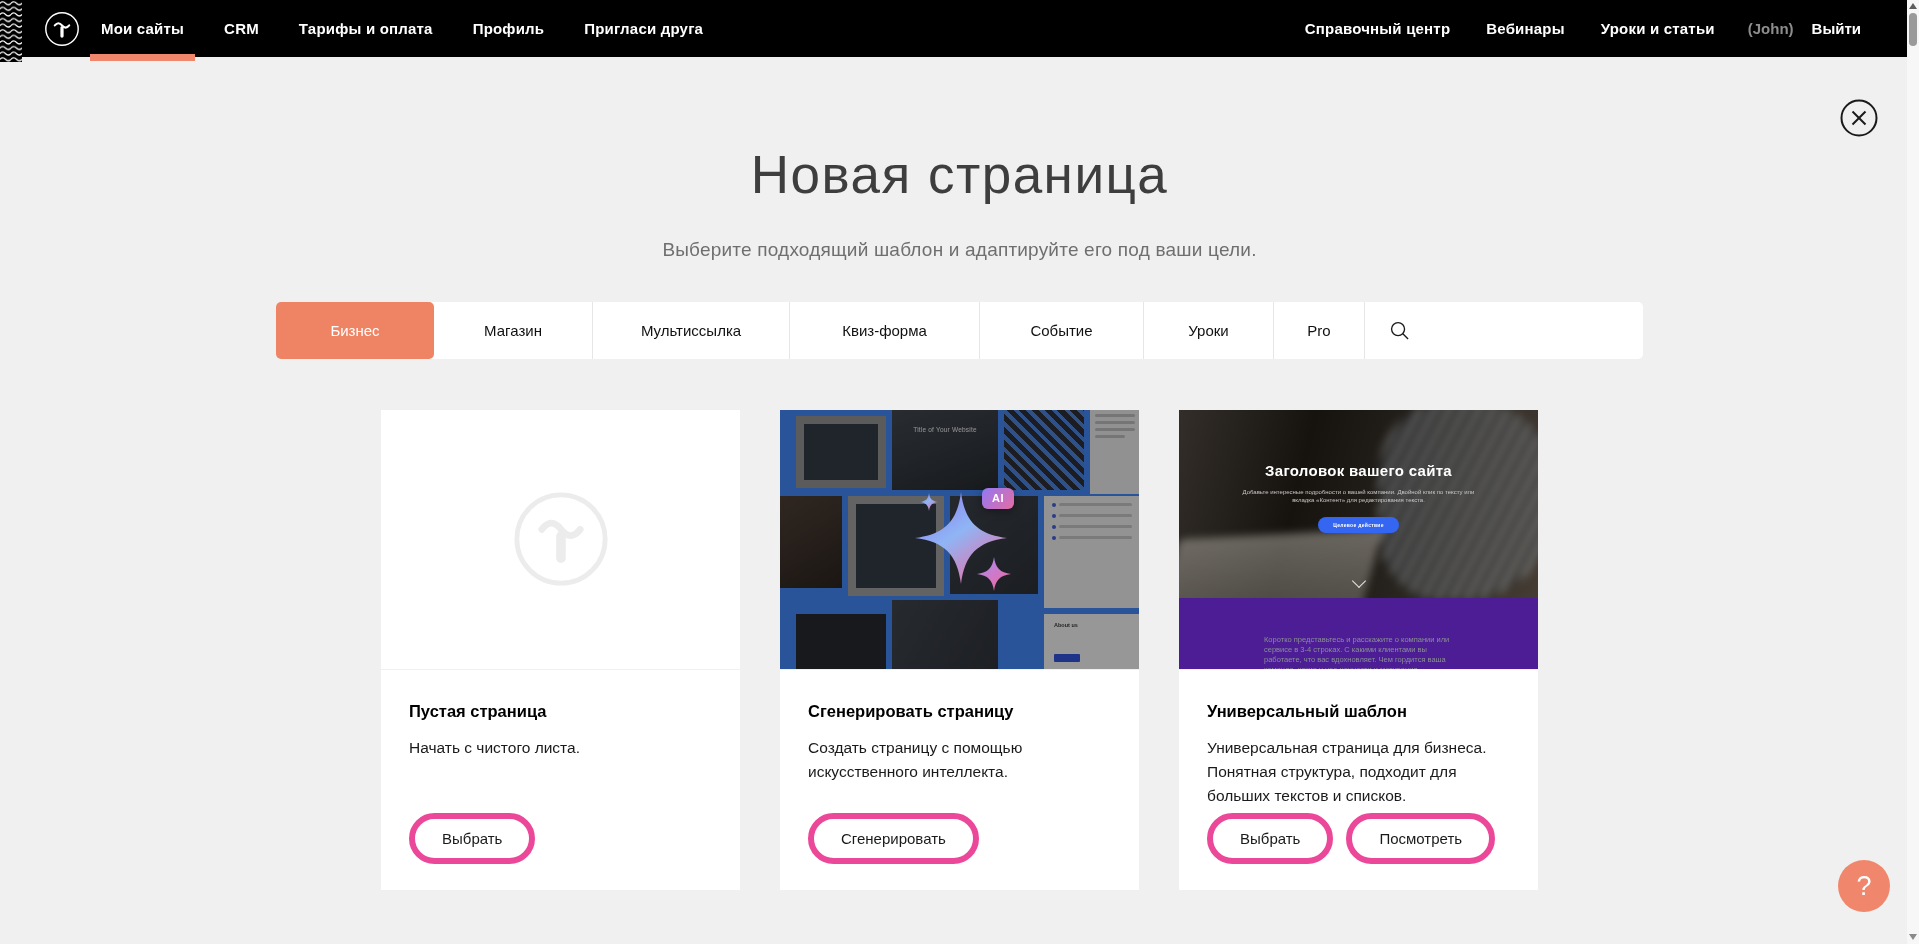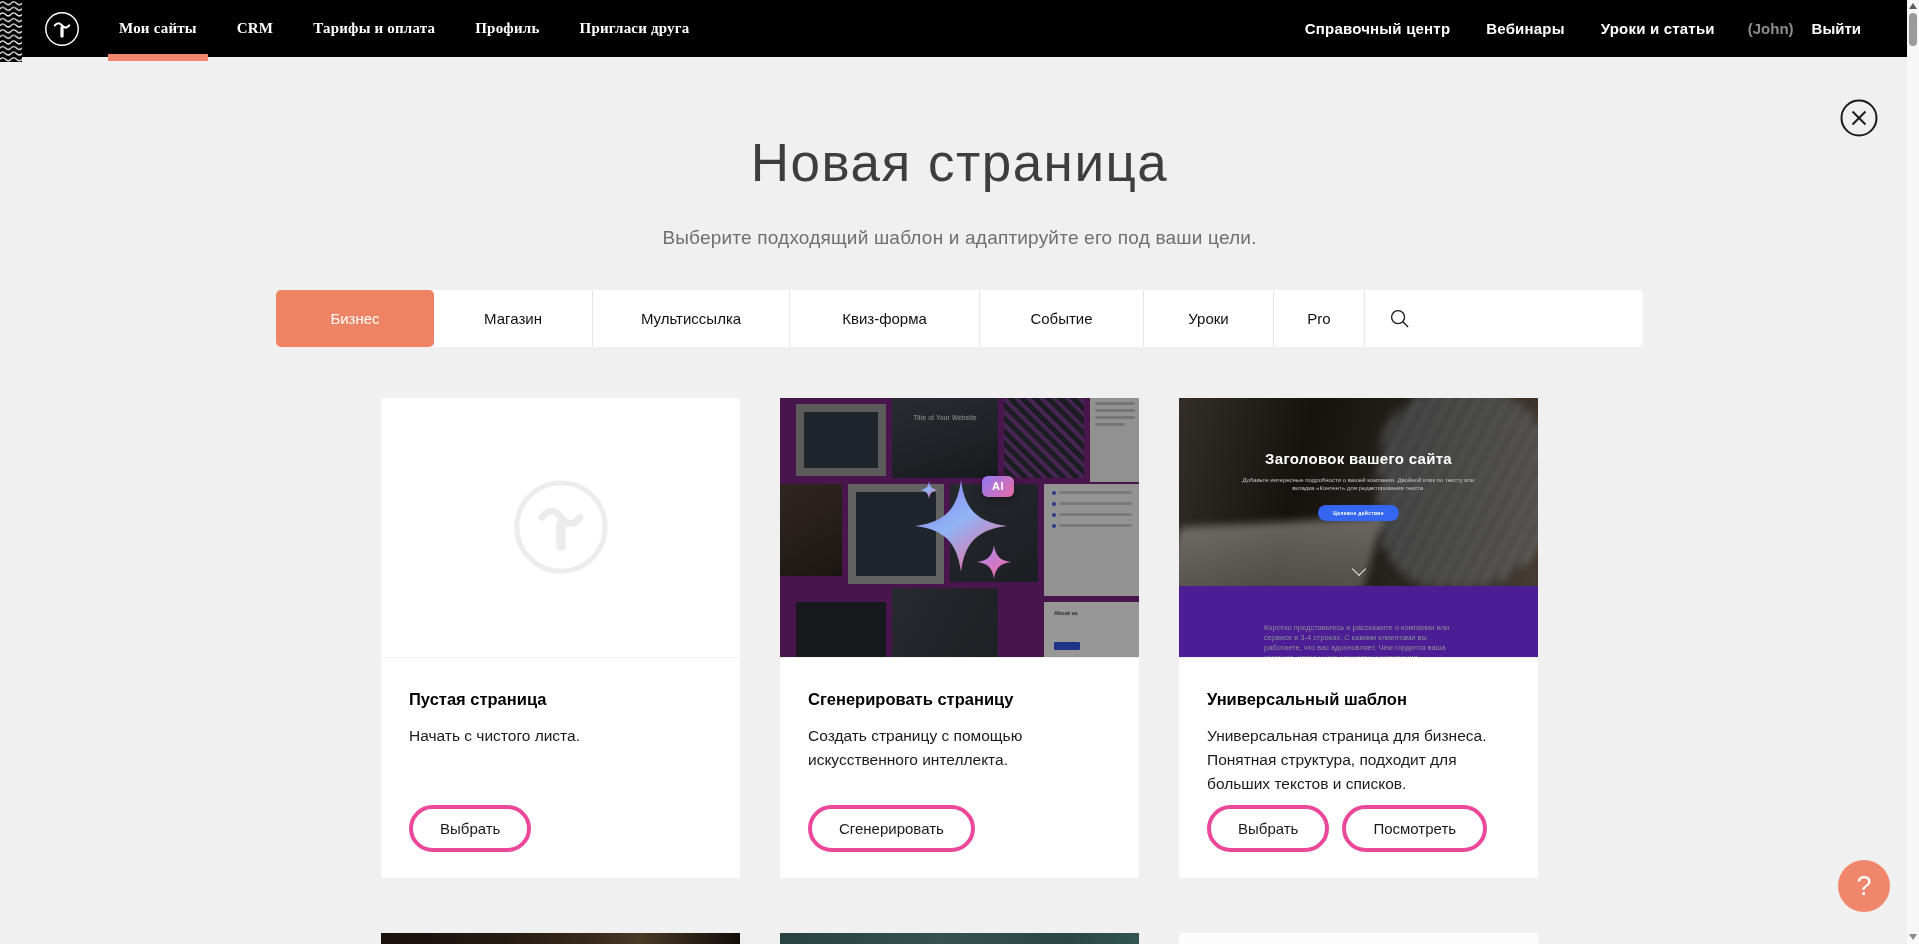--- a/index.html
+++ b/index.html
@@ -13,21 +13,21 @@
   .navbar{
     position:absolute;top:0;left:0;width:1907px;height:57px;
     background:#000;display:flex;align-items:center;z-index:5;
   }
   .drag-pattern{
     position:absolute;top:0;left:0;width:22px;height:62px;background:#000;z-index:6;
   }
   .logo{
     margin-left:44px;width:36px;height:36px;flex:0 0 auto;cursor:pointer;
   }
-  .nav-left{display:flex;align-items:center;gap:34px;margin-left:36px;font-family:Liberation Serif, serif;}
+  .nav-left{display:flex;align-items:center;gap:34px;margin-left:18px;}
   .nav-item{
     color:#fff;font-size:15px;font-weight:700;cursor:pointer;position:relative;
     padding:20px 3px;white-space:nowrap;letter-spacing:.2px;
   }
   .nav-item.active::after{
     content:"";position:absolute;left:-8px;right:-8px;bottom:-4px;height:7px;
     background:#f0876c;
   }
   .nav-right{
     margin-left:auto;margin-right:46px;display:flex;align-items:center;gap:30px;
@@ -35,21 +35,21 @@
   .nav-right .nav-item{font-weight:700;}
   .user-wrap{display:flex;align-items:center;gap:18px;white-space:nowrap;cursor:pointer;padding:20px 0;}
   .user-name{color:#8d8d8d;font-size:15px;font-weight:700;}
   .logout{color:#fff;font-size:15px;font-weight:700;}
   
   .close-btn{
     position:absolute;top:99px;left:1840px;width:38px;height:38px;border-radius:50%;
     background:transparent;border:none;padding:0;cursor:pointer;z-index:5;
   }
   
-  .page-head{width:1157px;margin:0 auto;text-align:center;}
+  .page-head{width:1157px;margin:12px auto;text-align:center;}
   .page-title{
     margin:0;padding-top:135px;font-size:53px;font-weight:300;color:#3e3e3e;
     letter-spacing:1.5px;line-height:1.05;
   }
   .page-subtitle{
     margin:36px 0 0 0;font-size:19px;font-weight:300;color:#6f6f6f;letter-spacing:.2px;
   }
   
   .tabbar{
     width:1367px;height:57px;margin:41px auto 0 auto;background:#fff;border-radius:5px;
@@ -71,28 +71,28 @@
   }
   .card{position:relative;width:359px;height:480px;background:#fff;}
   .media{
     position:relative;height:260px;overflow:hidden;box-sizing:border-box;
     border-bottom:1px solid #f1f1f1;cursor:pointer;
   }
   .card-title{margin:32px 28px 0 28px;font-size:16.5px;font-weight:700;color:#000;}
   .card-desc{margin:15px 28px 0 28px;font-size:15.5px;color:#1a1a1a;line-height:1.55;}
   .card-buttons{position:absolute;left:28px;bottom:26px;display:flex;gap:13px;}
   .pill-btn{
-    background:#fff;border:4px solid #ec4899;border-radius:999px;
+    background:#fff;border:6px solid #ec4899;border-radius:999px;
     padding:11px 27px;font-size:15px;color:#1a1a1a;cursor:pointer;
     font-family:"Liberation Sans",sans-serif;
   }
   
   .media-blank{display:flex;align-items:center;justify-content:center;border-bottom:1px solid #f1f1f1;}
   
-  .media-ai{background:#701a75;}
+  .media-ai{background:#3b82f6;}
   .thumb{position:absolute;}
   .thumb-inner{position:absolute;inset:8px;background:#2c343d;}
   .tiny-lines span{display:block;height:3px;background:#b9b9b9;margin:4px 5px 0 5px;border-radius:2px;}
   .bullet-line{display:flex;align-items:center;gap:3px;margin:7px 8px 0 8px;}
   .bullet-line i{width:4px;height:4px;border-radius:50%;background:#3b5bd7;flex:0 0 auto;}
   .bullet-line b{height:3px;background:#c2c2c2;border-radius:2px;flex:1;}
   .collage-title{
     position:absolute;left:0;top:16px;width:100%;text-align:center;
     color:#e9e9e9;font-size:6.5px;letter-spacing:.2px;
   }

